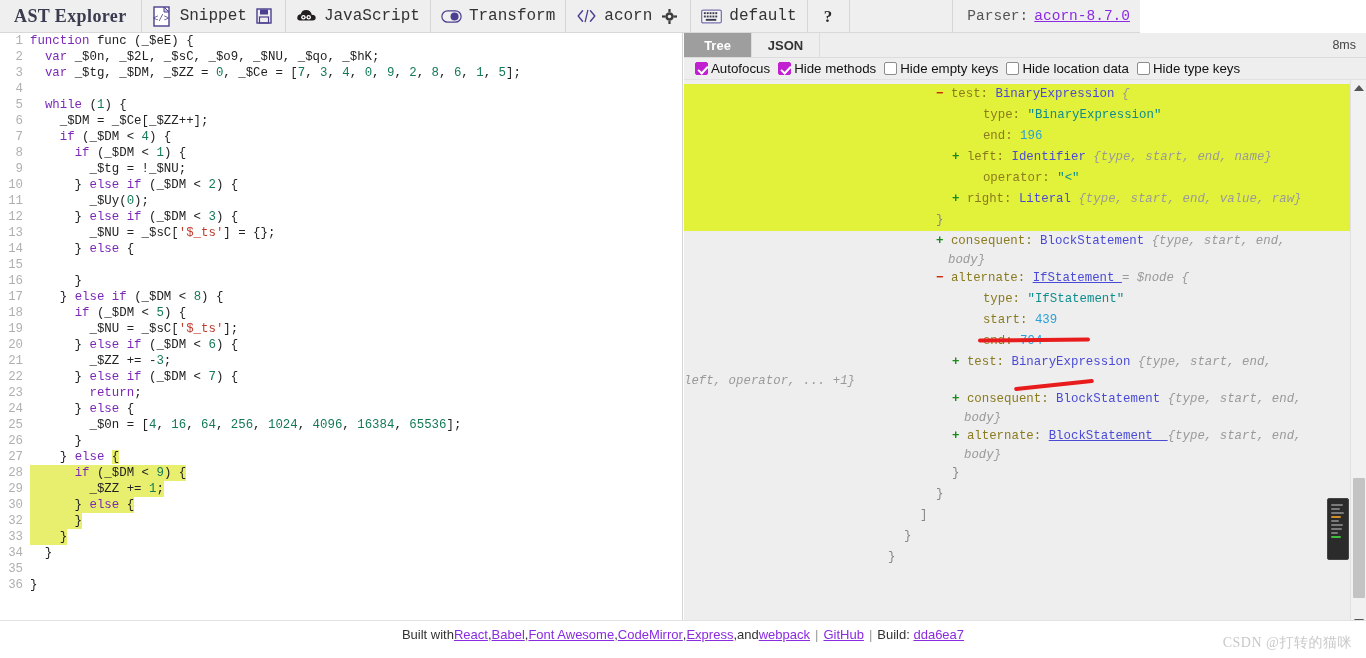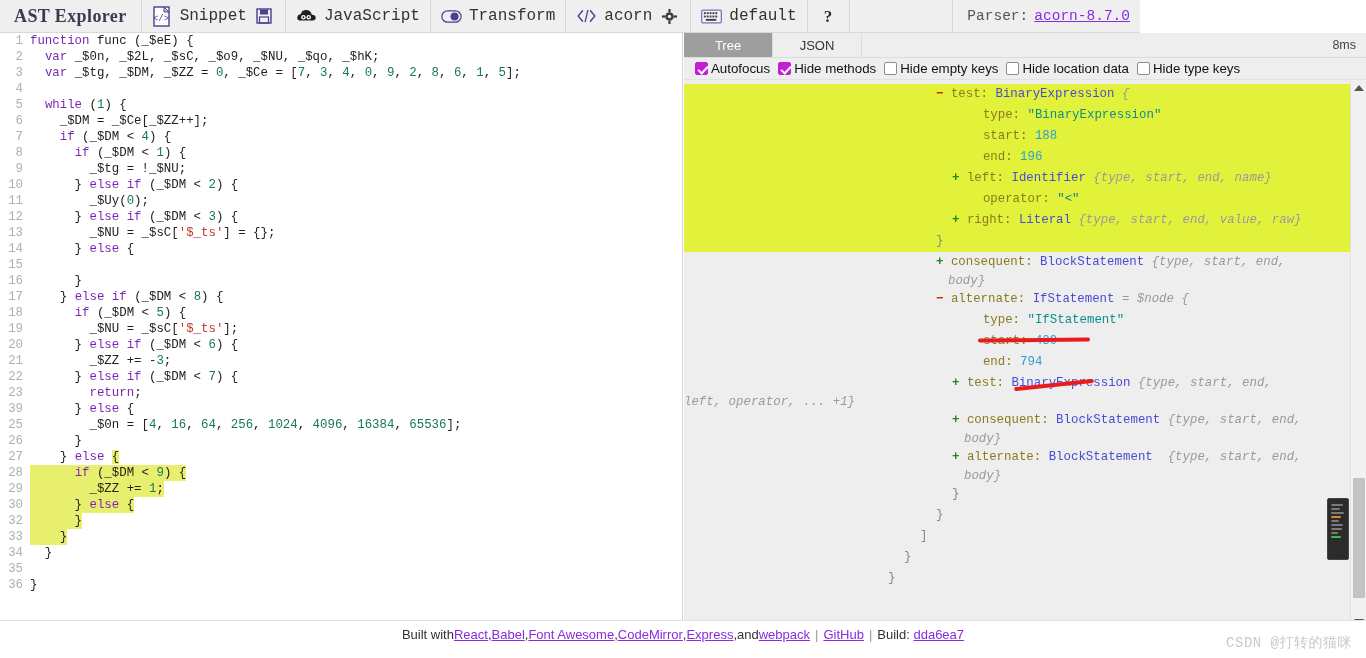--- a/index.html
+++ b/index.html
@@ -84,24 +84,25 @@
     background: #eeeeee;
     overflow: hidden;
   }
   #tabbar {
     position: relative; height: 25px;
     background: #eeeeee;
     border-bottom: 1px solid #dcdcdc;
     display: flex; align-items: stretch;
   }
   .tab {
-    width: 89px; display: flex; align-items: center; justify-content: center;
+    width: 68px; display: flex; align-items: center; justify-content: center;
     font-family: "Liberation Sans", sans-serif; font-size: 13px;
     color: #333; cursor: pointer;
     border-right: 1px solid #dcdcdc;
+    font-weight: bold;
   }
   .tab.active { background: #9e9e9e; color: #ffffff; }
   .tab-fill { flex: 1 1 auto; }
   .timing {
     display: flex; align-items: center; padding-right: 10px;
     font-size: 12.5px; color: #444;
   }
   #optsbar {
     height: 22px;
     display: flex; align-items: center; gap: 0px;
@@ -136,21 +137,21 @@
   .trow .content { display: inline; }
   .tog { color: #cc2200; font-weight: bold; }
   .tog.plus { color: #178a17; }
   .key { color: #8a7b1e; }
   .typ { color: #4a4ad6; }
   .typstr { color: #0f8c8c; }
   .numv { color: #2a9fd6; }
   .hint { color: #9a9a9a; font-style: italic; }
   .punc { color: #888; }
   .noderef { color: #9a9a9a; font-style: italic; }
-  .ul-blue { }
+  .ul-blue { text-decoration: underline; }
 
   
   .redline {
     position: absolute; height: 4px; background: #e81c1c; border-radius: 2px;
   }
 
   
   .vscroll {
     position: absolute; right: 0; top: 0; width: 16px; height: 100%;
     background: #f1f1f1; border-left: 1px solid #e0e0e0;
@@ -181,21 +182,21 @@
     background: #ffffff;
     border-top: 1px solid #e2e2e2;
     display: flex; align-items: center; justify-content: center;
     font-family: "Liberation Sans", sans-serif; font-size: 13px; color: #333;
   }
   #footer a { color: #8a2be2; text-decoration: underline; cursor: pointer; }
   #footer .sep { color: #999; margin: 0 5px; }
   #watermark {
     position: absolute; right: 14px; bottom: 6px;
     font-size: 14px; color: #c9c9c9;
-    font-family: Liberation Mono, monospace;
+    font-family: Liberation Serif, serif;
     letter-spacing: .5px;
   }
 </style>
 </head>
 <body>
 
 <div id="app">
 
   <div id="header">
     <div class="brand">AST Explorer</div>
@@ -320,21 +321,21 @@
         <div class="code-line"><span class="ln">14</span><span class="code-text"><span class="pl">      } </span><span class="k">else </span><span class="pl">{</span></span></div>
         <div class="code-line"><span class="ln">15</span></div>
         <div class="code-line"><span class="ln">16</span><span class="code-text"><span class="pl">      }</span></span></div>
         <div class="code-line"><span class="ln">17</span><span class="code-text"><span class="pl">    } </span><span class="k">else if </span><span class="pl">(_$DM &lt; </span><span class="num">8</span><span class="pl">) {</span></span></div>
         <div class="code-line"><span class="ln">18</span><span class="code-text"><span class="pl">      </span><span class="k">if </span><span class="pl">(_$DM &lt; </span><span class="num">5</span><span class="pl">) {</span></span></div>
         <div class="code-line"><span class="ln">19</span><span class="code-text"><span class="pl">        _$NU = _$sC[</span><span class="str">'$_ts'</span><span class="pl">];</span></span></div>
         <div class="code-line"><span class="ln">20</span><span class="code-text"><span class="pl">      } </span><span class="k">else if </span><span class="pl">(_$DM &lt; </span><span class="num">6</span><span class="pl">) {</span></span></div>
         <div class="code-line"><span class="ln">21</span><span class="code-text"><span class="pl">        _$ZZ += -</span><span class="num">3</span><span class="pl">;</span></span></div>
         <div class="code-line"><span class="ln">22</span><span class="code-text"><span class="pl">      } </span><span class="k">else if </span><span class="pl">(_$DM &lt; </span><span class="num">7</span><span class="pl">) {</span></span></div>
         <div class="code-line"><span class="ln">23</span><span class="code-text"><span class="pl">        </span><span class="k">return</span><span class="pl">;</span></span></div>
-        <div class="code-line"><span class="ln">39</span><span class="code-text"><span class="pl">      } </span><span class="k">else </span><span class="pl">{</span></span></div>
+        <div class="code-line"><span class="ln">24</span><span class="code-text"><span class="pl">      } </span><span class="k">else </span><span class="pl">{</span></span></div>
         <div class="code-line"><span class="ln">25</span><span class="code-text"><span class="pl">        _$0n = [</span><span class="num">4</span><span class="pl">, </span><span class="num">16</span><span class="pl">, </span><span class="num">64</span><span class="pl">, </span><span class="num">256</span><span class="pl">, </span><span class="num">1024</span><span class="pl">, </span><span class="num">4096</span><span class="pl">, </span><span class="num">16384</span><span class="pl">, </span><span class="num">65536</span><span class="pl">];</span></span></div>
         <div class="code-line"><span class="ln">26</span><span class="code-text"><span class="pl">      }</span></span></div>
         <div class="code-line"><span class="ln">27</span><span class="code-text"><span class="pl">    } </span><span class="k">else </span><span class="pl hl">{</span></span></div>
         <div class="code-line"><span class="ln">28</span><span class="code-text hl"><span class="pl">      </span><span class="k">if </span><span class="pl">(_$DM &lt; </span><span class="num">9</span><span class="pl">) {</span></span></div>
         <div class="code-line"><span class="ln">29</span><span class="code-text hl"><span class="pl">        _$ZZ += </span><span class="num">1</span><span class="pl">;</span></span></div>
         <div class="code-line"><span class="ln">30</span><span class="code-text hl"><span class="pl">      } </span><span class="k">else </span><span class="pl">{</span></span></div>
         <div class="code-line"><span class="ln">32</span><span class="code-text hl"><span class="pl">      }</span></span></div>
         <div class="code-line"><span class="ln">33</span><span class="code-text hl"><span class="pl">    }</span></span></div>
         <div class="code-line"><span class="ln">34</span><span class="code-text"><span class="pl">  }</span></span></div>
         <div class="code-line"><span class="ln">35</span><span class="code-text"></span></div>
@@ -371,21 +372,20 @@
       <label class="opt">
         <span class="cb"></span>
         <span class="opt-label">Hide type keys</span>
       </label>
     </div>
 
     <div id="tree">
       <div id="tree-rows">
           <div class="trow" style="padding-left: 252px; background: rgb(226, 242, 58);"><span class="content"><span class="tog">− </span><span class="key">test: </span><span class="typ">BinaryExpression </span><span class="hint">{</span></span></div>
           <div class="trow" style="padding-left: 284px; background: rgb(226, 242, 58);"><span class="content"><span class="tog">  </span><span class="key">type: </span><span class="typstr">"BinaryExpression"</span></span></div>
-          <div class="trow" style="padding-left: 284px; background: rgb(226, 242, 58);"><span class="content"><span class="tog">  </span><span class="key">start: </span><span class="numv">188</span></span></div>
           <div class="trow" style="padding-left: 284px; background: rgb(226, 242, 58);"><span class="content"><span class="tog">  </span><span class="key">end: </span><span class="numv">196</span></span></div>
           <div class="trow" style="padding-left: 268px; background: rgb(226, 242, 58);"><span class="content"><span class="tog plus">+ </span><span class="key">left: </span><span class="typ">Identifier </span><span class="hint">{type, start, end, name}</span></span></div>
           <div class="trow" style="padding-left: 284px; background: rgb(226, 242, 58);"><span class="content"><span class="tog">  </span><span class="key">operator: </span><span class="typstr">"&lt;"</span></span></div>
           <div class="trow" style="padding-left: 268px; background: rgb(226, 242, 58);"><span class="content"><span class="tog plus">+ </span><span class="key">right: </span><span class="typ">Literal </span><span class="hint">{type, start, end, value, raw}</span></span></div>
           <div class="trow" style="padding-left: 252px; background: rgb(226, 242, 58);"><span class="content"><span class="punc">}</span></span></div>
           <div class="trow" style="padding-left: 252px;"><span class="content"><span class="tog plus">+ </span><span class="key">consequent: </span><span class="typ">BlockStatement </span><span class="hint">{type, start, end,</span></span></div>
           <div class="hint" style="padding-left: 264px; line-height: 16px;">body}</div>
           <div class="trow" style="padding-left: 252px;"><span class="content"><span class="tog">− </span><span class="key">alternate: </span><span class="typ ul-blue">IfStatement </span><span class="noderef">= $node </span><span class="hint">{</span></span></div>
           <div class="trow" style="padding-left: 284px;"><span class="content"><span class="tog">  </span><span class="key">type: </span><span class="typstr">"IfStatement"</span></span></div>
           <div class="trow" style="padding-left: 284px;"><span class="content"><span class="tog">  </span><span class="key">start: </span><span class="numv">439</span></span></div>

